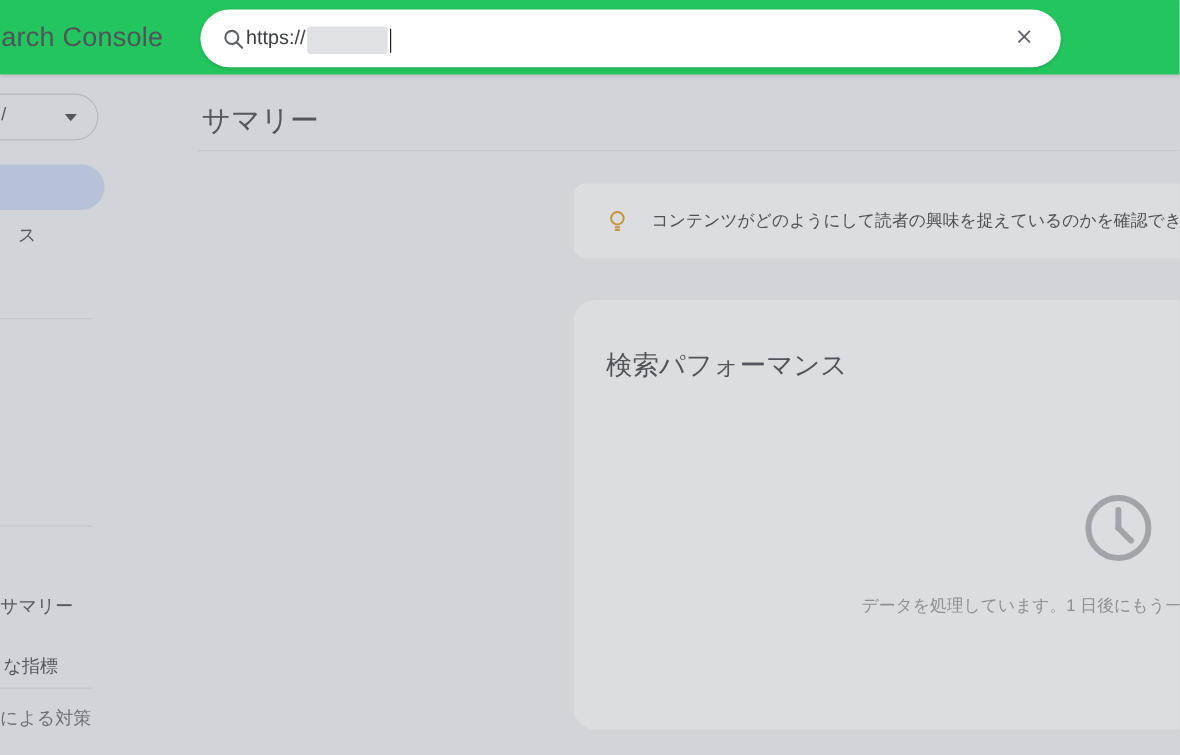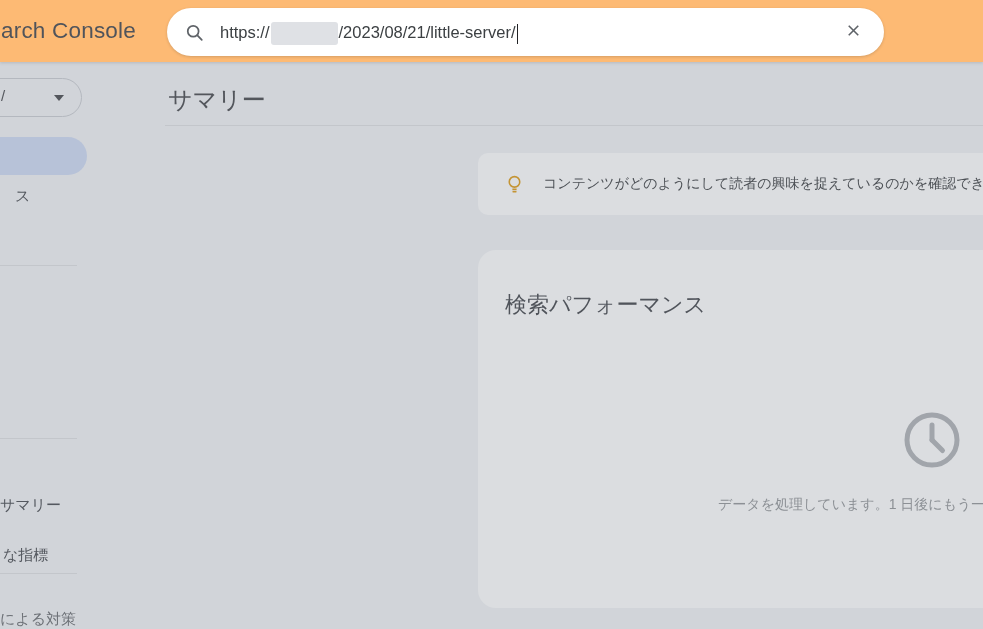--- a/index.html
+++ b/index.html
@@ -6,37 +6,37 @@
   html,body { width:983px; height:629px; overflow:hidden; }
   body {
     font-family:"Liberation Sans","DejaVu Sans",sans-serif;
     background:#d1d4d9;
     position:relative;
   }
 
   
   .topbar {
     position:absolute; left:0; top:0; width:983px; height:62px;
-    background:#fdba74;
+    background:#22c55e;
     box-shadow:0 1px 3px rgba(60,64,67,0.18);
     z-index:5;
   }
   .logo-fragment {
     position:absolute; left:1px; top:0; height:62px; line-height:62px;
     font-size:22.5px; color:#50545b; letter-spacing:0.2px; white-space:nowrap;
   }
   .search-pill {
     position:absolute; left:167px; top:8px; width:717px; height:48px;
     background:#ffffff; border-radius:24px;
     box-shadow:0 1px 3px rgba(32,33,36,0.18);
     display:flex; align-items:center; padding:0 16px 0 17px;
   }
   .search-pill .mag { width:21px; height:21px; flex:0 0 auto; }
   .url-wrap {
-    margin-left:15px; font-size:16.5px; color:#3c4043; white-space:nowrap;
+    font-size:16.5px; color:#3c4043; white-space:nowrap;
     display:flex; align-items:center;
   }
   .redacted-box {
     display:inline-block; width:67px; height:23px; background:#dfe1e5;
     border-radius:3px; margin:0 1px; transform:translateY(1px);
   }
   .text-caret {
     display:inline-block; width:1.5px; height:20px; background:#202124;
     margin-left:1px; transform:translateY(2px);
   }
@@ -62,21 +62,21 @@
     border-top:6px solid #53565c;
   }
   .sel-pill {
     position:absolute; left:-42px; top:75px; width:129px; height:38px;
     background:#b7c2d8; border-radius:0 19px 19px 0; cursor:pointer;
   }
   .side-frag { position:absolute; font-size:15px; color:#54585f; white-space:nowrap; cursor:pointer; }
   .frag-performance { left:15px; top:125px; }
   .frag-experience  { left:0;    top:434px; }
   .frag-cwv         { left:3px;  top:484px; }
-  .frag-manual      { left:0;    top:548px; color:#6d7177; }
+  .frag-manual      { left:0;    top:527px; color:#6d7177; }
   .side-divider { position:absolute; left:0; width:77px; height:1px; background:#c3c6cb; }
   .div1 { top:203px; } .div2 { top:376px; } .div3 { top:511px; }
 
   
   .page-title { position:absolute; left:168px; top:22px; font-size:24px; color:#53565c; }
   .title-rule { position:absolute; left:165px; top:63px; width:818px; height:1px; background:#c3c6cb; }
 
   .tip-banner {
     position:absolute; left:478px; top:91px; width:540px; height:62px;
     background:#dbdde0; border-radius:10px;
@@ -104,21 +104,20 @@
   <div class="search-pill">
     <span class="mag">
       <svg viewBox="0 0 24 24" width="21" height="21" fill="none" stroke="#5f6368" stroke-width="2">
         <circle cx="10.5" cy="10.5" r="6.2"></circle>
         <line x1="15.3" y1="15.3" x2="20.3" y2="20.3" stroke-linecap="round"></line>
       </svg>
     </span>
     <span class="url-wrap">
         <span>https://</span>
         <span class="redacted-box"></span>
-        <span>/2023/08/21/little-server/</span>
         <span class="text-caret"></span>
       </span>
     <button class="clear-btn">
       <span>
         <svg viewBox="0 0 24 24" width="19" height="19" fill="none" stroke="#5f6368" stroke-width="2">
           <line x1="6" y1="6" x2="18" y2="18"></line>
           <line x1="18" y1="6" x2="6" y2="18"></line>
         </svg>
       </span>
     </button>

